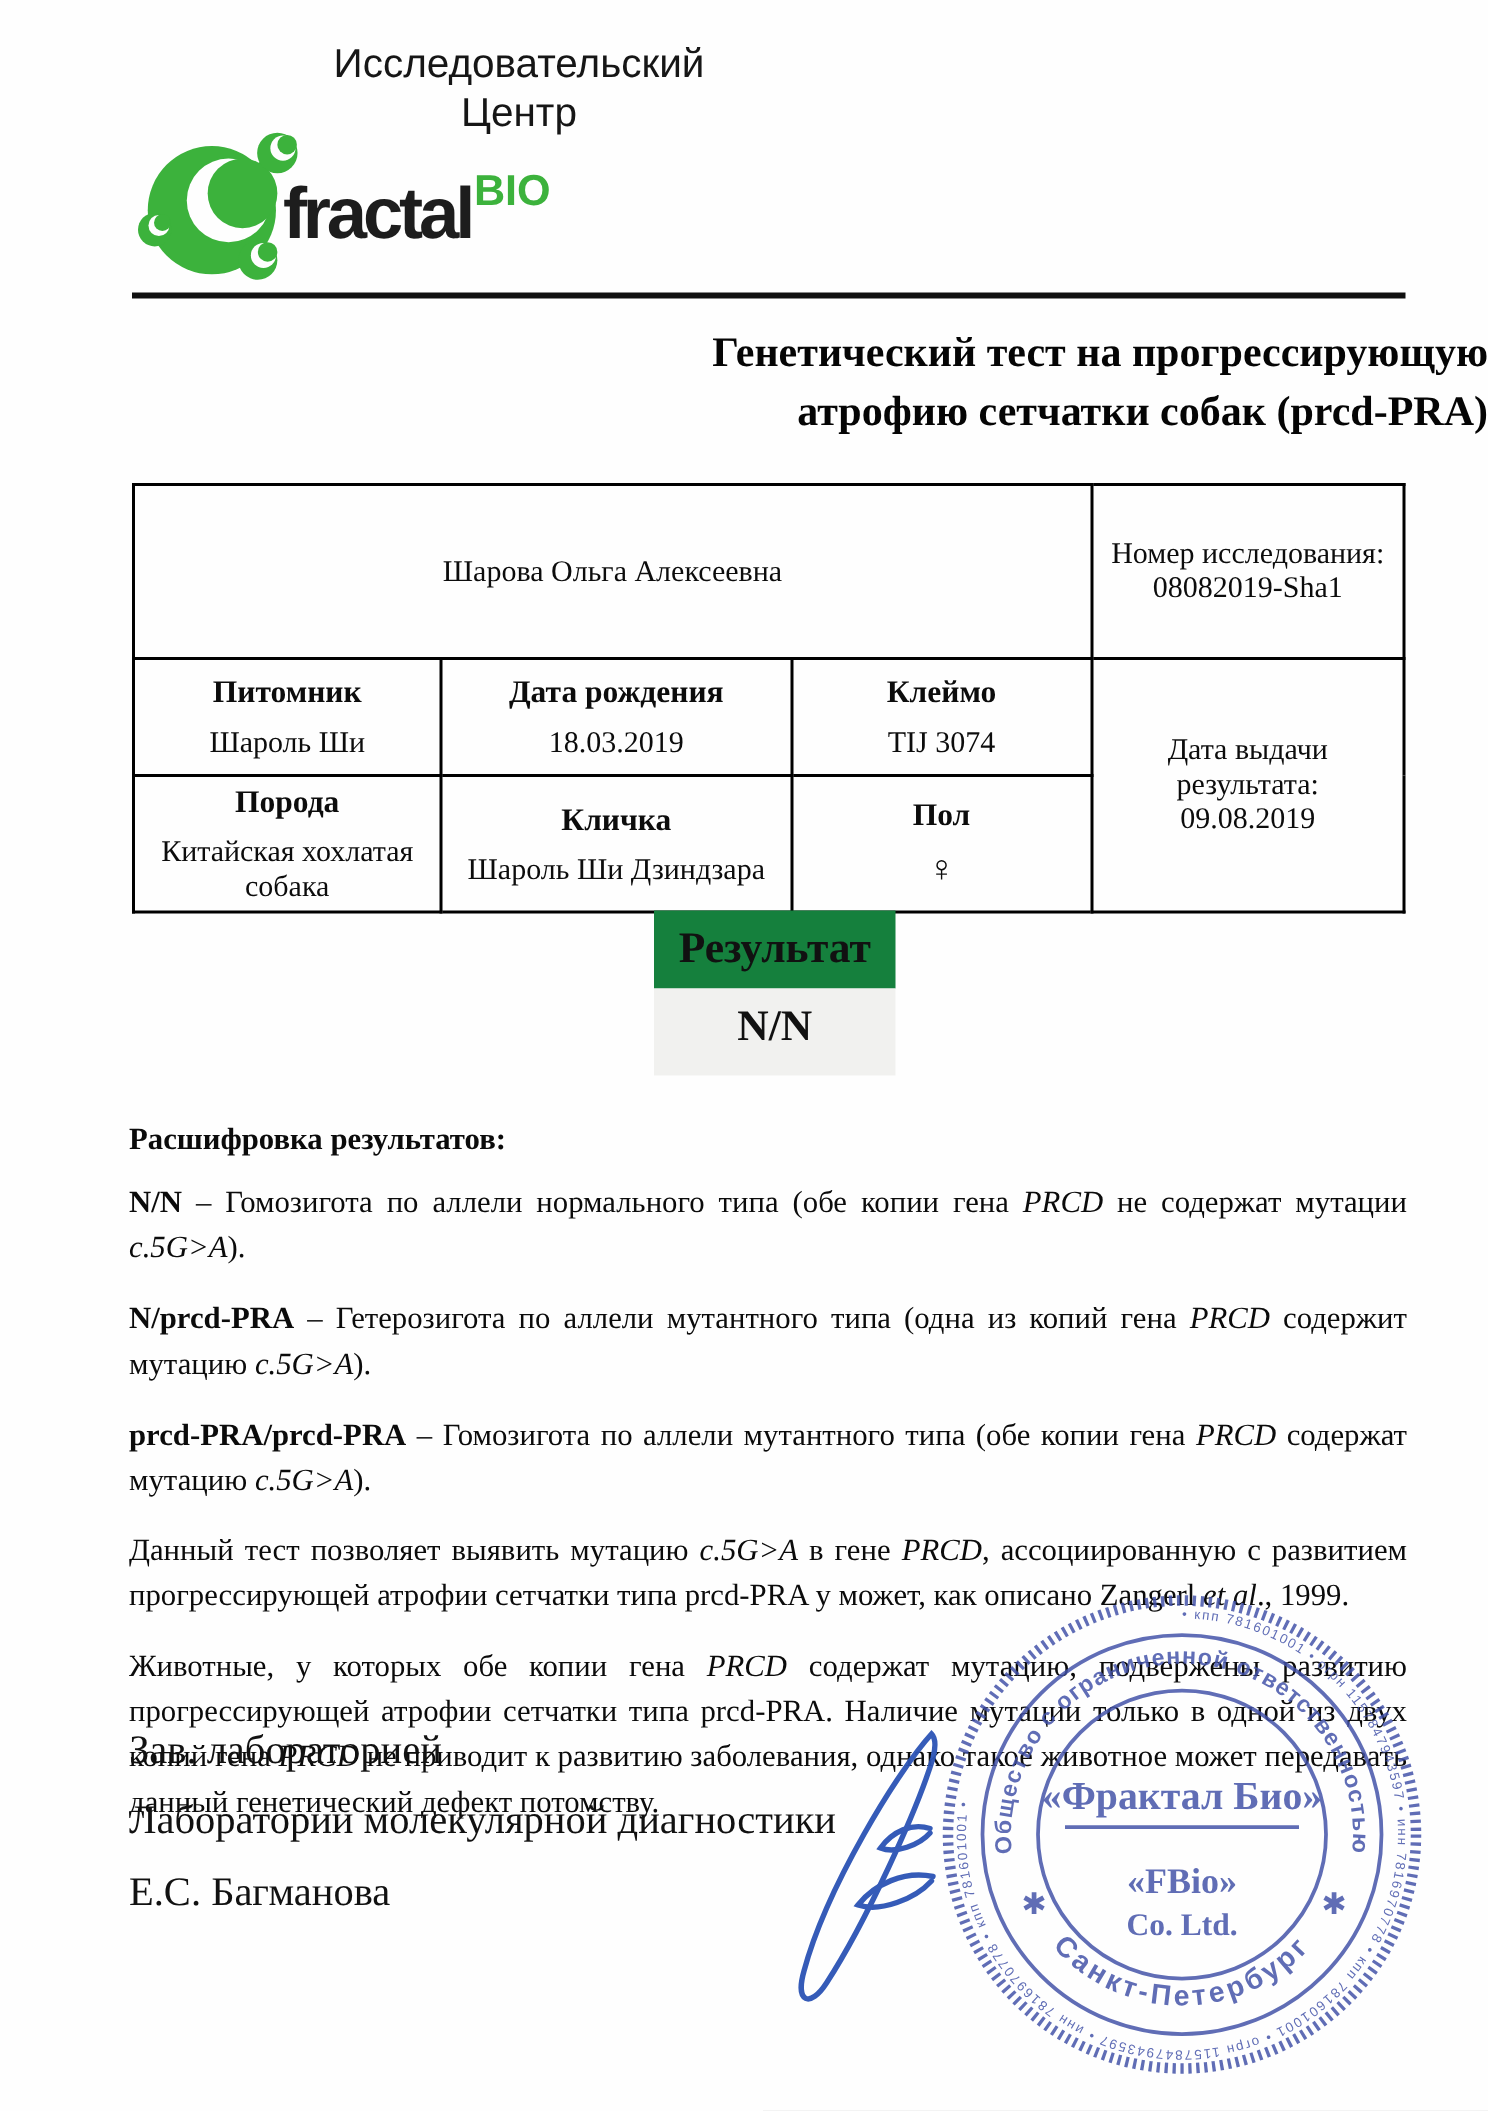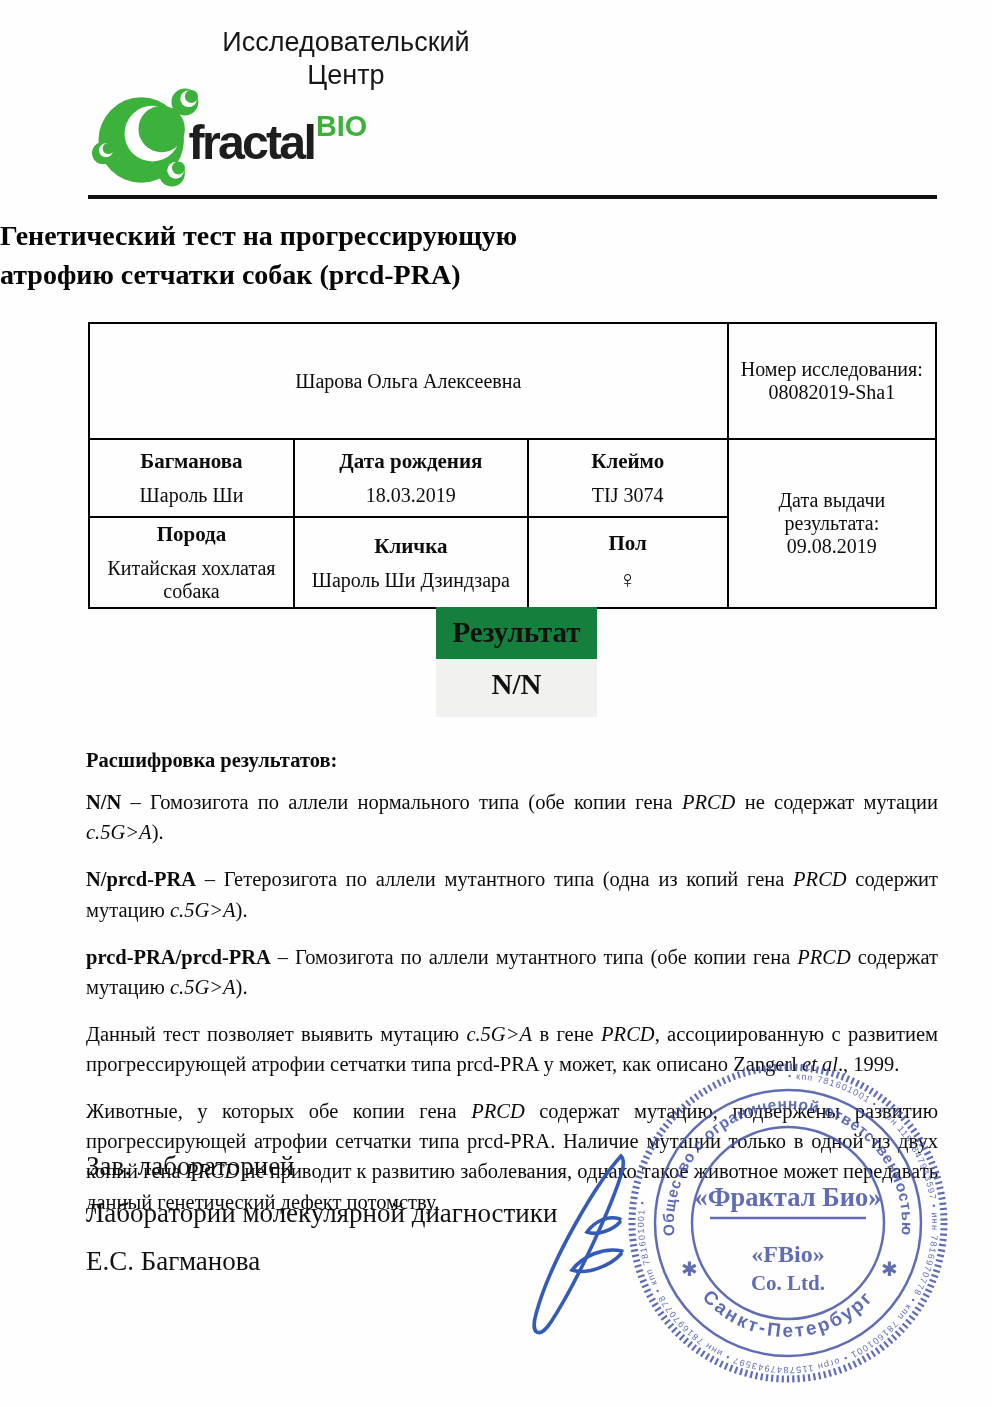--- a/index.html
+++ b/index.html
@@ -22,21 +22,21 @@
     font-size:22px; line-height:28px; text-align:center; color:#0d0d0d;
   }
   .header-rule{
     position:absolute; left:88px; top:195px; width:849px; height:4px;
     background:#101010;
   }
 
   
   .doc-title{
     position:absolute; top:216px; left:0; width:100%;
-    text-align:left; font-weight:bold; font-size:28px; line-height:39px;
+    text-align:right; font-weight:bold; font-size:28px; line-height:39px;
     color:#050505;
   }
 
   
   .info-table{
     position:absolute; left:88px; top:322px; width:849px;
     border-collapse:collapse; table-layout:fixed;
     font-size:20px; color:#0c0c0c;
   }
   .info-table td{
@@ -129,21 +129,21 @@
       <td colspan="3" data-interactable="false">
         <span class="val" data-interactable="false">Шарова Ольга Алексеевна</span>
       </td>
       <td data-interactable="false">
         <span class="val" data-interactable="false">Номер исследования:</span>
         <span class="val" data-interactable="false">08082019-Sha1</span>
       </td>
     </tr>
     <tr style="height:78px;">
       <td data-interactable="false">
-        <span class="lbl" data-interactable="false">Багманова</span>
+        <span class="lbl" data-interactable="false">Питомник</span>
         <span class="val" data-interactable="false">Шароль Ши</span>
       </td>
       <td data-interactable="false">
         <span class="lbl" data-interactable="false">Дата рождения</span>
         <span class="val" data-interactable="false">18.03.2019</span>
       </td>
       <td data-interactable="false">
         <span class="lbl" data-interactable="false">Клеймо</span>
         <span class="val" data-interactable="false">TIJ 3074</span>
       </td>

